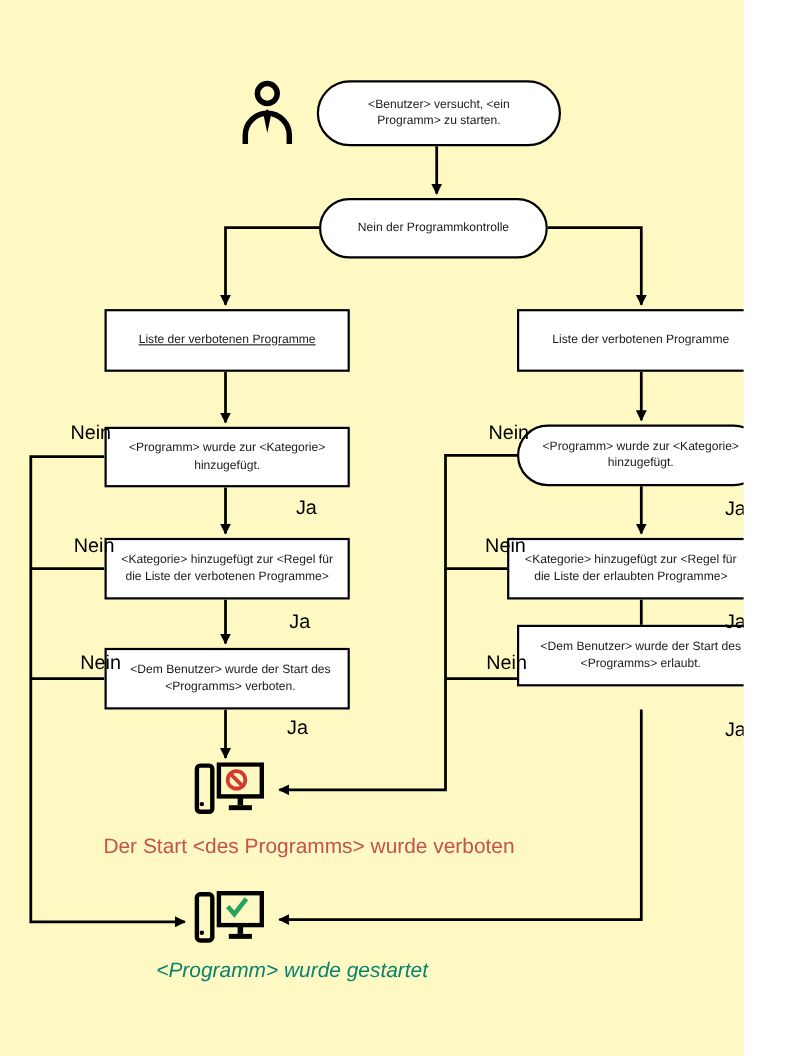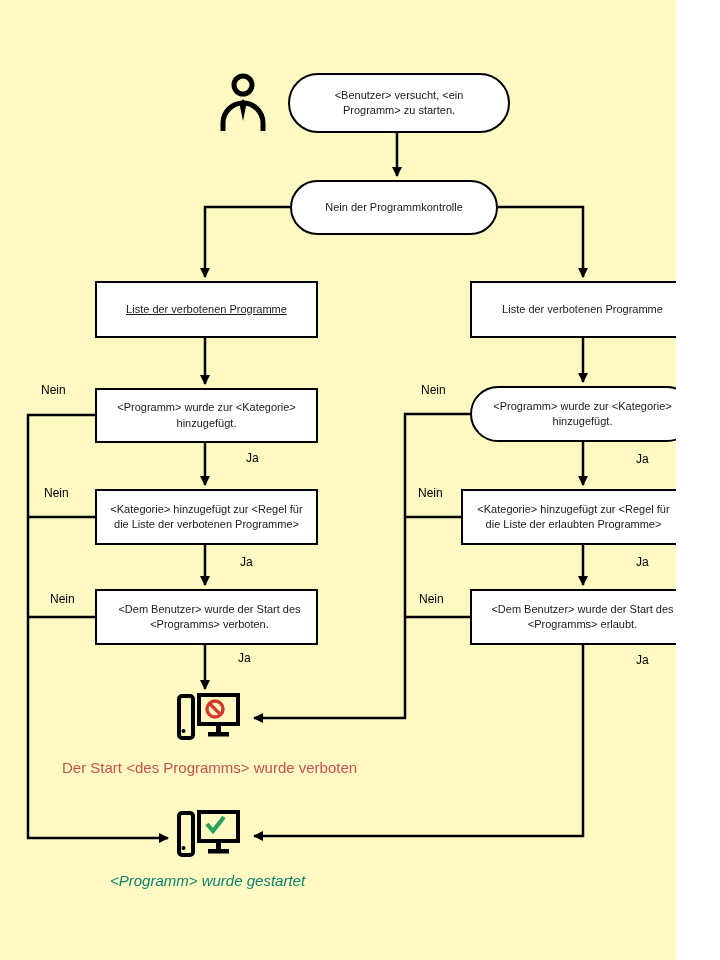--- a/index.html
+++ b/index.html
@@ -26,28 +26,30 @@
     justify-content: center;
     text-align: center;
     font-size: 11px;
     line-height: 1.4;
     color: #1a1a1a;
     padding: 2px 10px;
   }
   .stadium { border-radius: 30px; padding: 2px 18px; }
   .edge-label {
     position: absolute;
-    font-size: 12px;
+    font-size: 18px;
     color: #000;
     white-space: nowrap;
+    margin-left: 23px;
   }
   .caption {
     position: absolute;
-    font-size: 15px;
+    font-size: 19px;
     white-space: nowrap;
+    margin-left: 32px;
   }
   .icon { position: absolute; }
 </style>
 </head>
 <body>
 
 <div class="canvas">
 
   <svg class="connectors" width="720" height="960" viewBox="0 0 720 960">
     <defs>
@@ -94,21 +96,21 @@
   <div class="node stadium" style="left:290px; top:180px; width:208px; height:55px;">Nein der Programmkontrolle</div>
 
   <div class="node" style="left:95px; top:281px; width:223px; height:57px;text-decoration:underline;">Liste der verbotenen Programme</div>
   <div class="node" style="left:95px; top:388px; width:223px; height:55px;">&lt;Programm&gt; wurde zur &lt;Kategorie&gt; hinzugefügt.</div>
   <div class="node" style="left:95px; top:489px; width:223px; height:56px;">&lt;Kategorie&gt; hinzugefügt zur &lt;Regel für die Liste der verbotenen Programme&gt;</div>
   <div class="node" style="left:95px; top:589px; width:223px; height:56px;padding-left:16px;">&lt;Dem Benutzer&gt; wurde der Start des &lt;Programms&gt; verboten.</div>
 
   <div class="node" style="left:470px; top:281px; width:225px; height:57px;">Liste der verbotenen Programme</div>
   <div class="node stadium" style="left:470px; top:386px; width:225px; height:56px;">&lt;Programm&gt; wurde zur &lt;Kategorie&gt; hinzugefügt.</div>
   <div class="node" style="left:461px; top:489px; width:225px; height:56px;">&lt;Kategorie&gt; hinzugefügt zur &lt;Regel für die Liste der erlaubten Programme&gt;</div>
-  <div class="node" style="left:470px; top:589px; width:225px; height:56px;">&lt;Dem Benutzer&gt; wurde der Start des &lt;Programms&gt; erlaubt.</div>
+  <div class="node" style="left:470px; top:568px; width:225px; height:56px;">&lt;Dem Benutzer&gt; wurde der Start des &lt;Programms&gt; erlaubt.</div>
 
   <div class="edge-label" style="left:41px; top:383px;">Nein</div>
   <div class="edge-label" style="left:44px; top:486px;">Nein</div>
   <div class="edge-label" style="left:50px; top:592px;">Nein</div>
 
   <div class="edge-label" style="left:421px; top:383px;">Nein</div>
   <div class="edge-label" style="left:418px; top:486px;">Nein</div>
   <div class="edge-label" style="left:419px; top:592px;">Nein</div>
 
   <div class="edge-label" style="left:246px; top:451px;">Ja</div>

